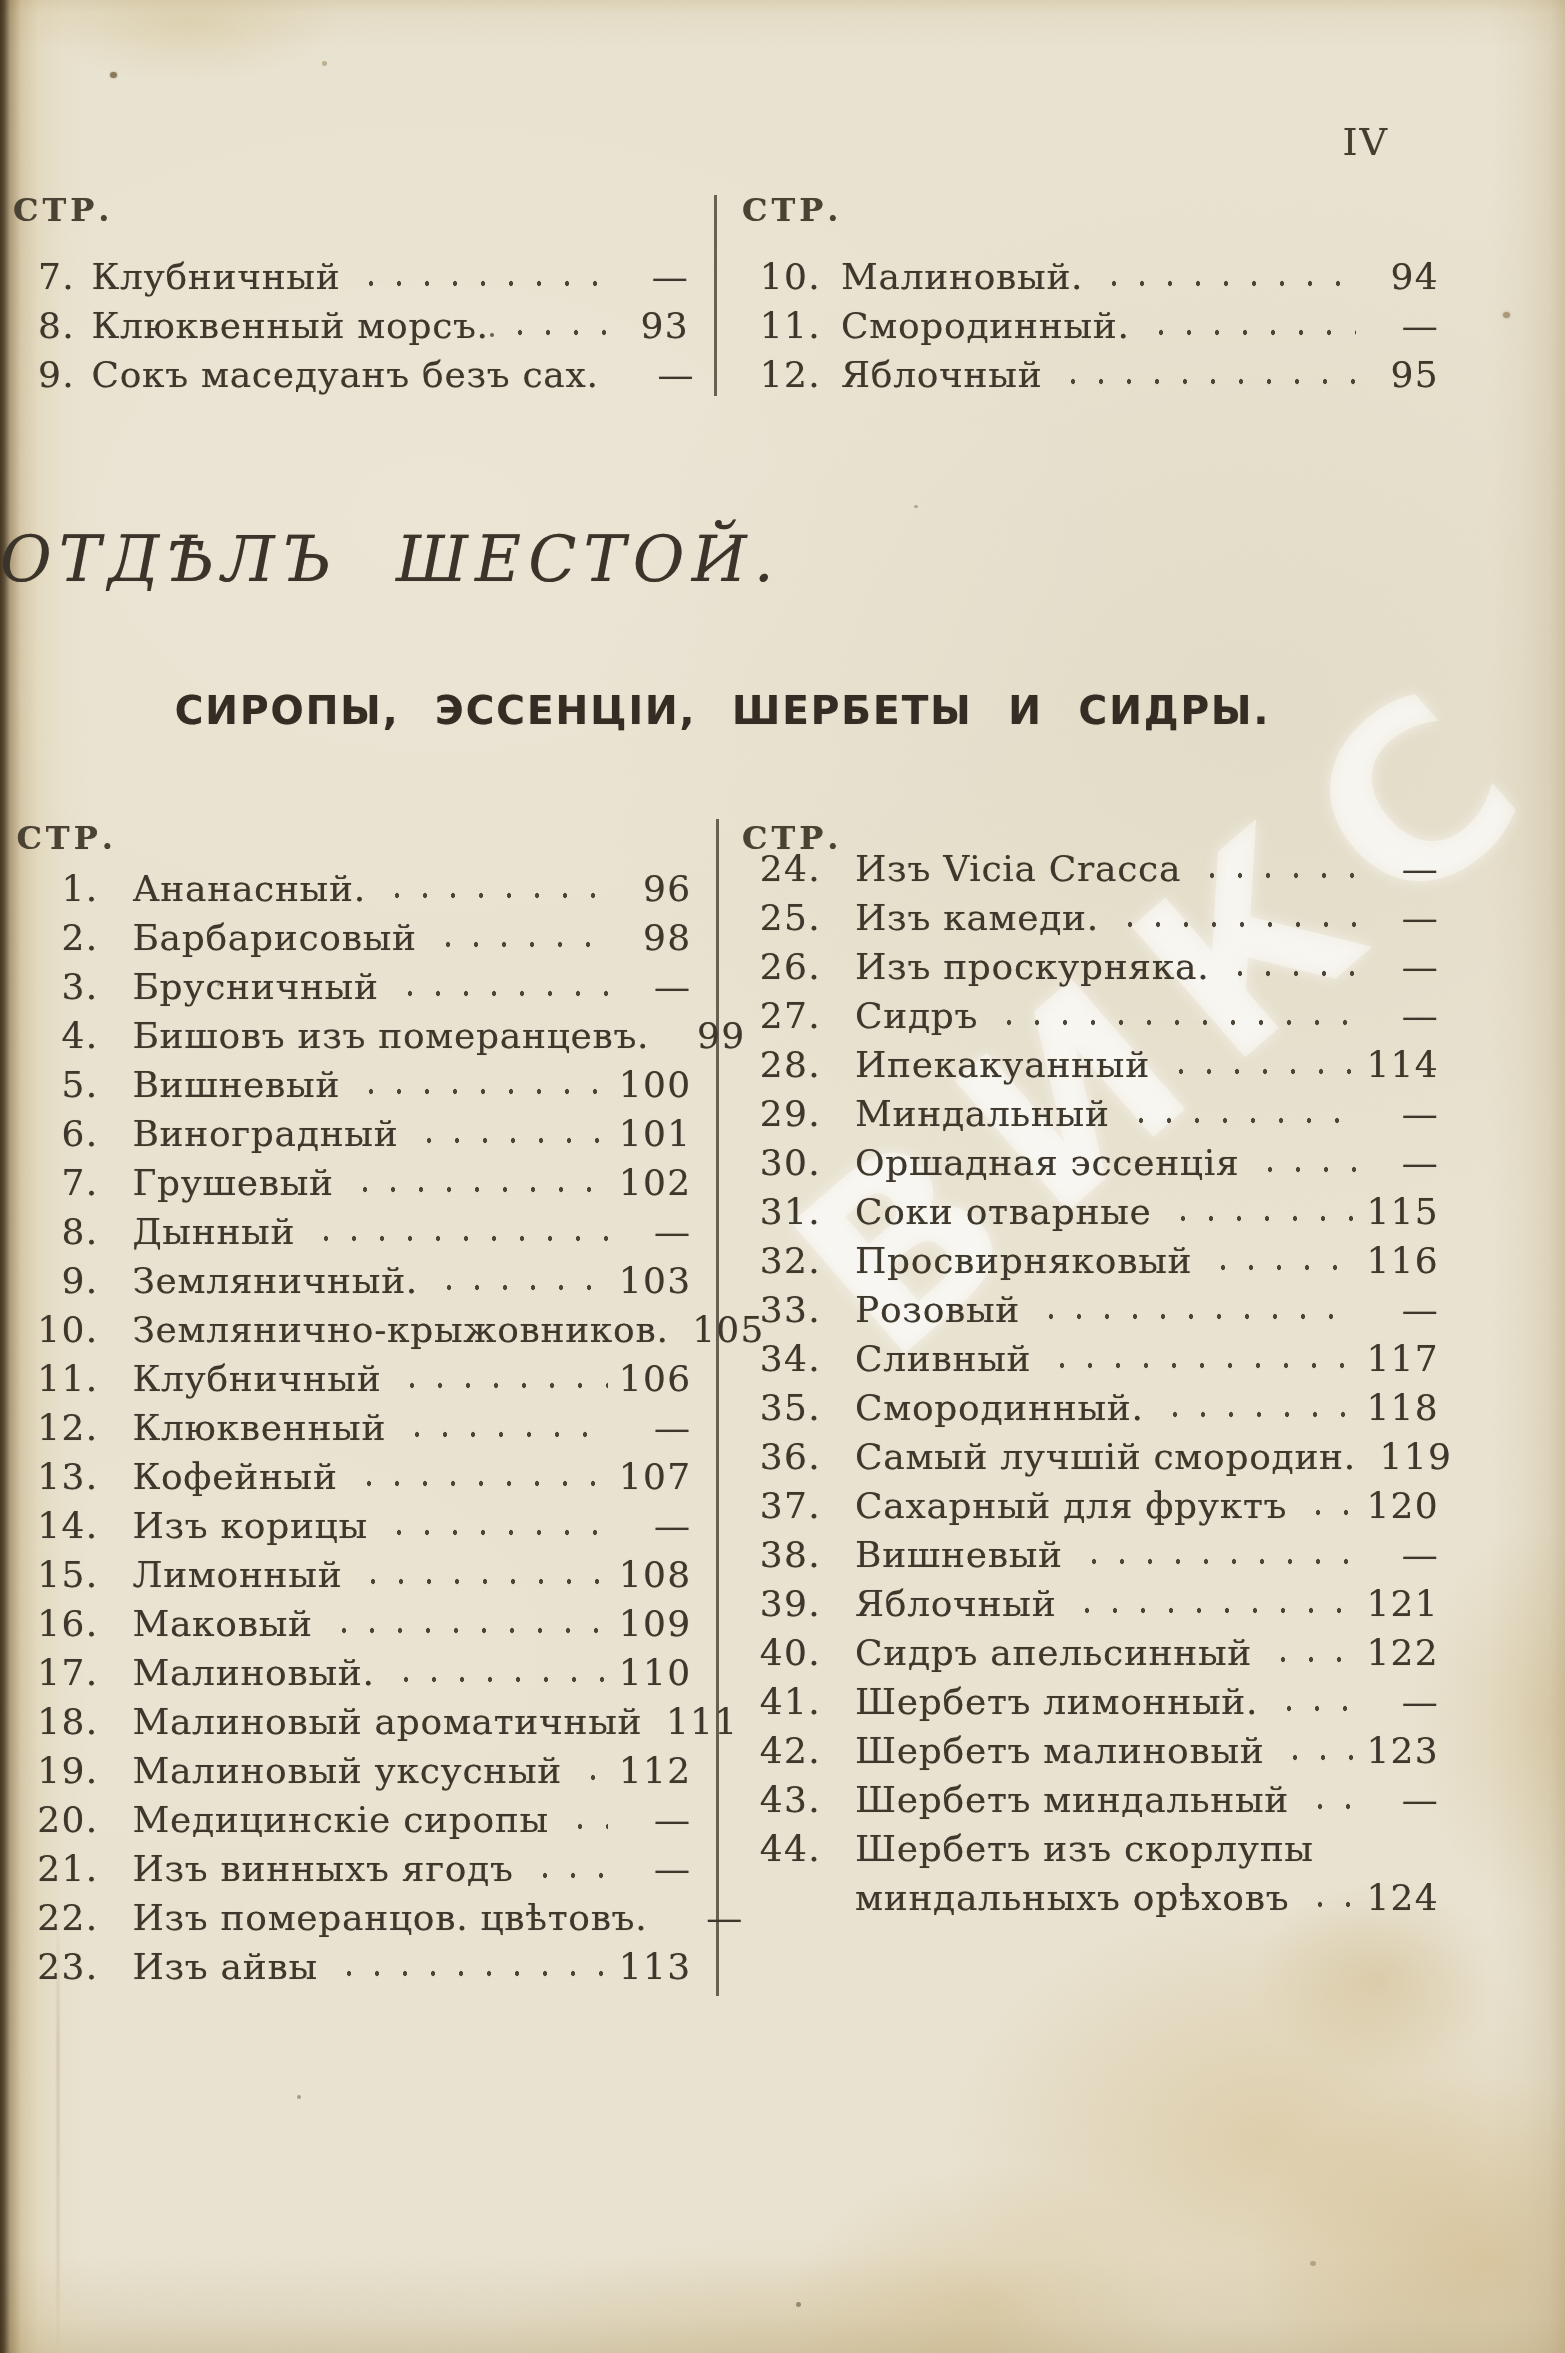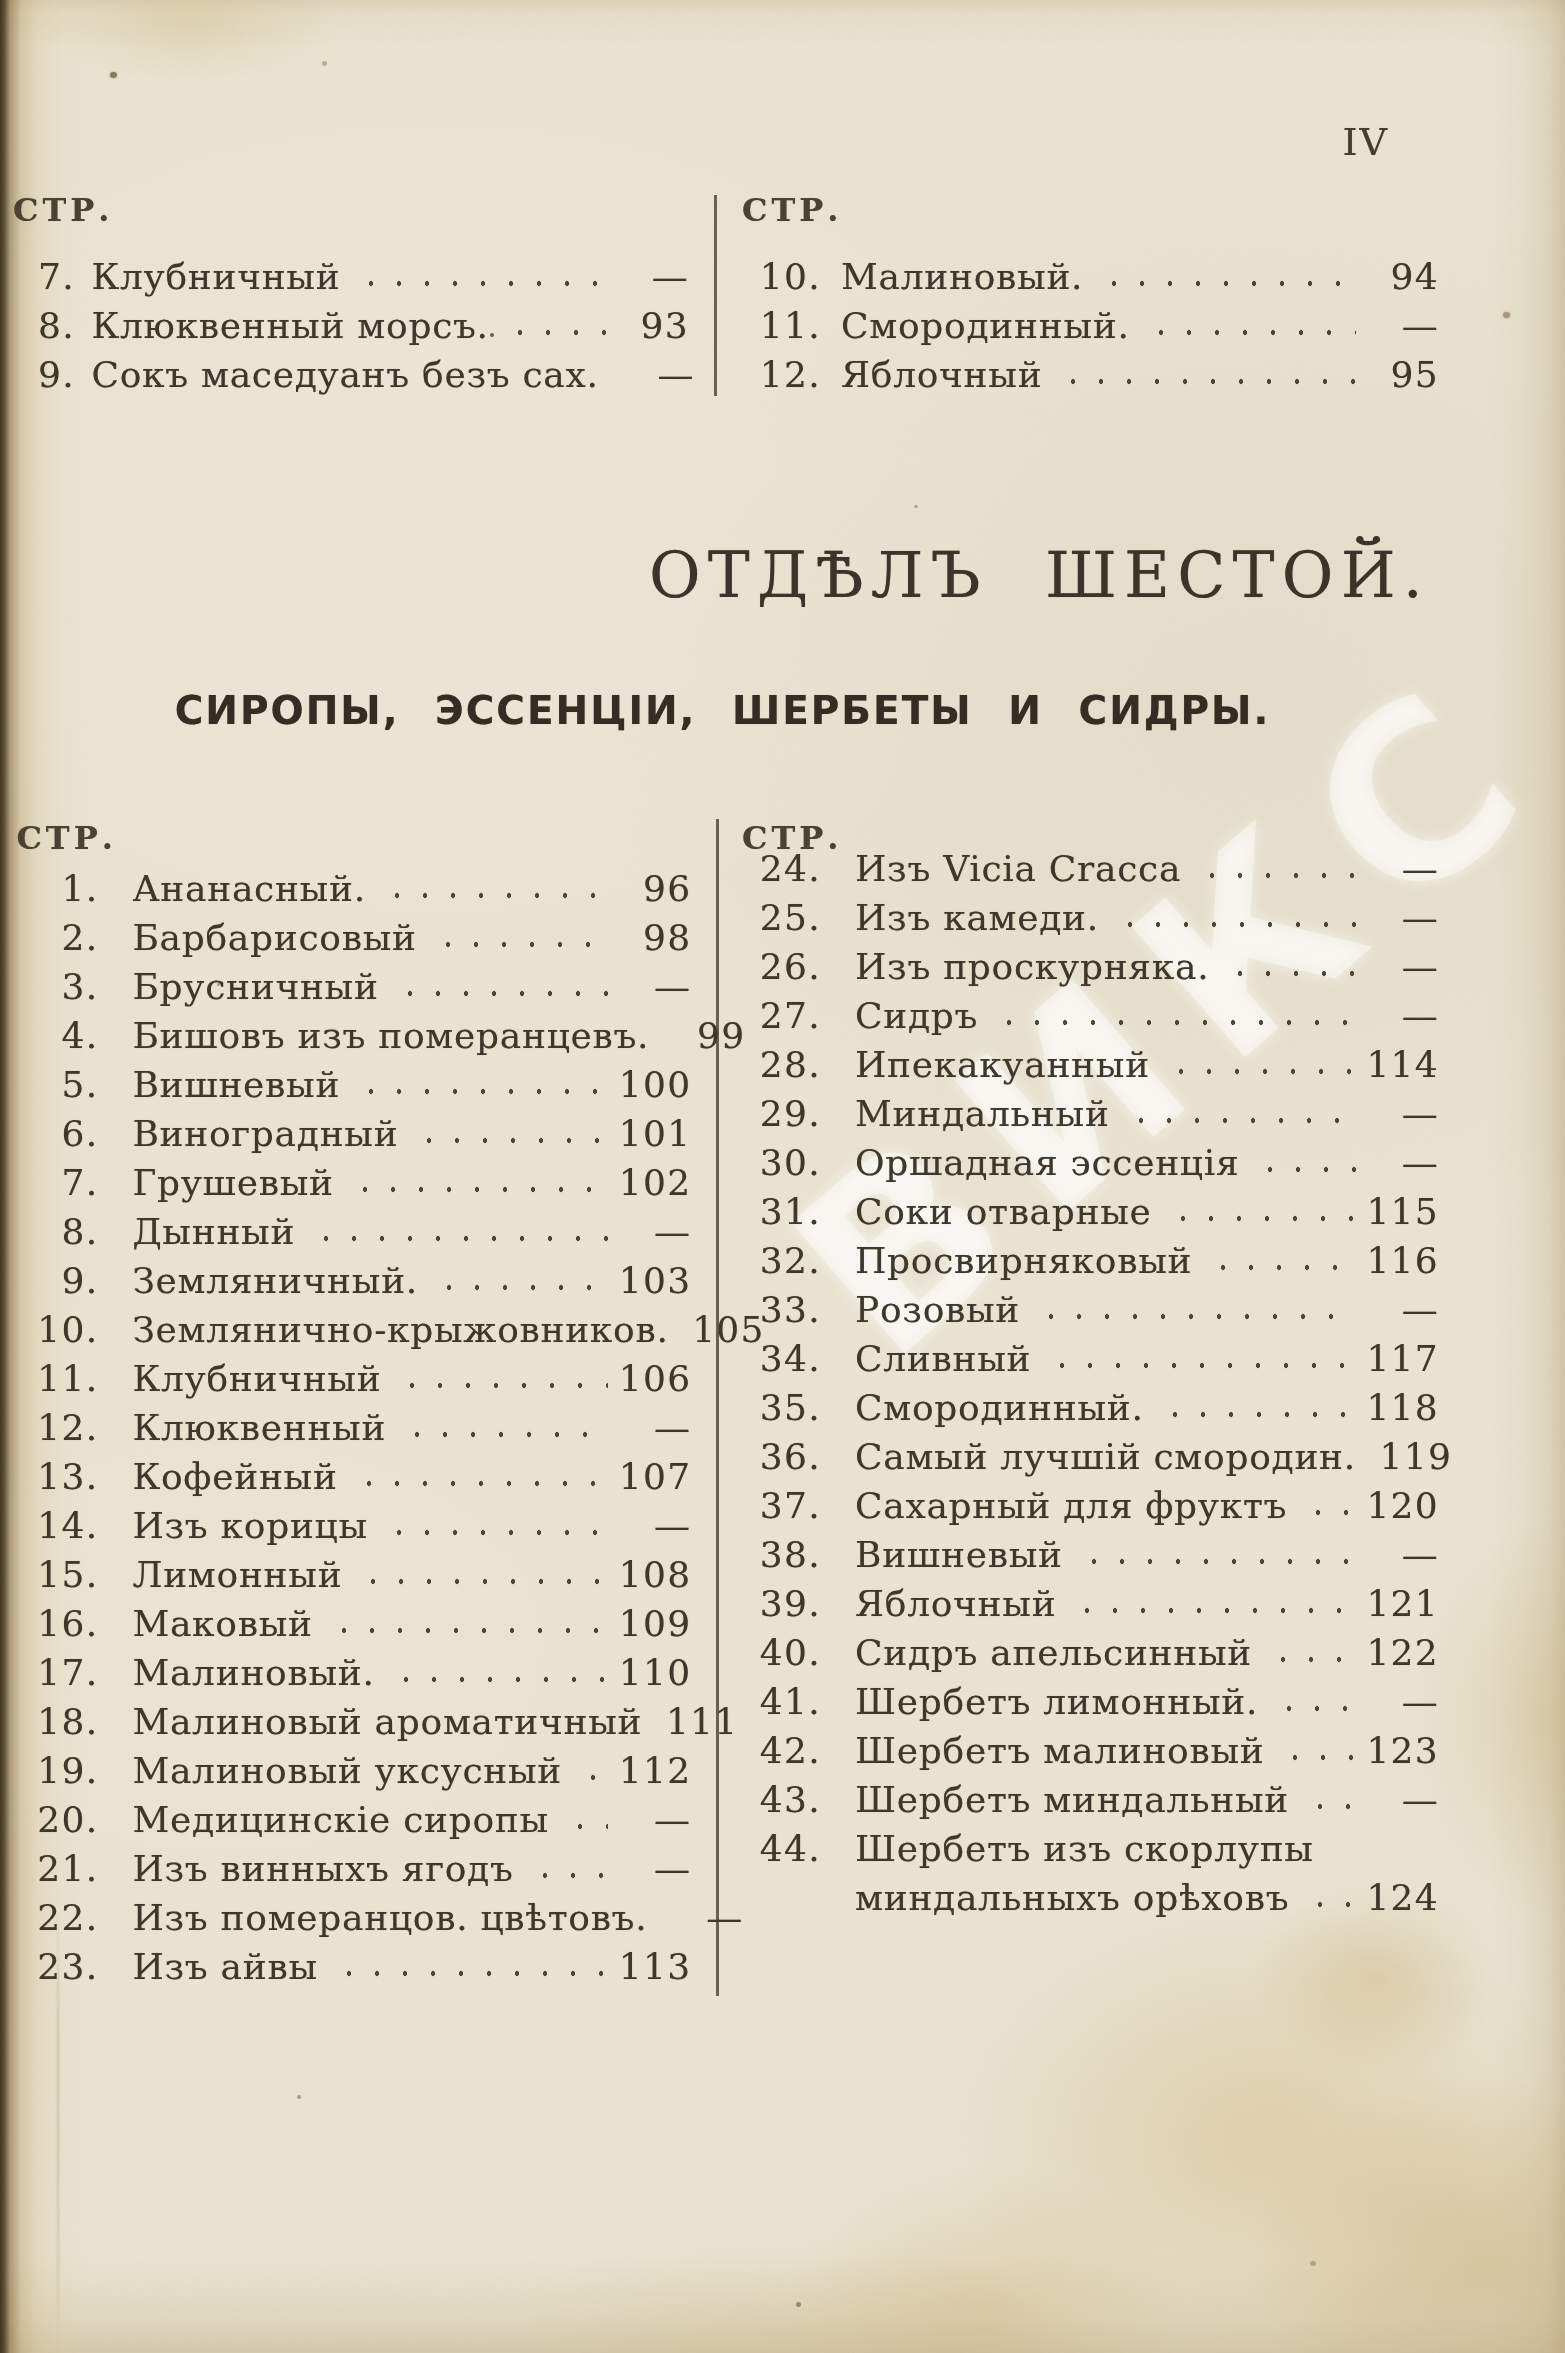--- a/index.html
+++ b/index.html
@@ -47,24 +47,24 @@
     font-size:32px; letter-spacing:4px; text-align:left;
     color:#4a4334; z-index:2;font-weight:bold;
   }
   .ch-intro-left { left:13px;   width:676px; top:187px;  }
   .ch-intro-right{ left:742px; width:697px; top:187px;  }
   .ch-main-left  { left:16.4px;   width:675px; top:815px; }
   .ch-main-right { left:742px; width:697px; top:815px; }
 
   
   .sec-title{
-    position:absolute; left:0; top:523px; width:1414px; margin:16px;
-    text-align:right; font-weight:normal;
+    position:absolute; left:0; top:523px; width:1414px; margin:0;
+    text-align:left; font-weight:normal;
     font-size:63px; line-height:74px; letter-spacing:7.2px; word-spacing:30px;
-    color:#3b342a; z-index:2;
+    color:#3b342a; z-index:2;font-style:italic;
   }
   .sec-subtitle{
     position:absolute; left:0; top:663px; width:1415px; margin:15px;
     text-align:center;
     font-family:"DejaVu Sans", sans-serif; font-weight:bold;
     font-size:39px; line-height:66px; letter-spacing:2px; word-spacing:20px;
     color:#332d24; z-index:2;
   }
 
   

